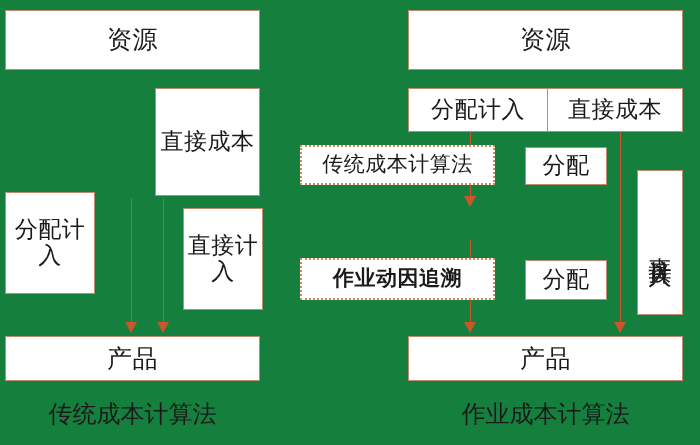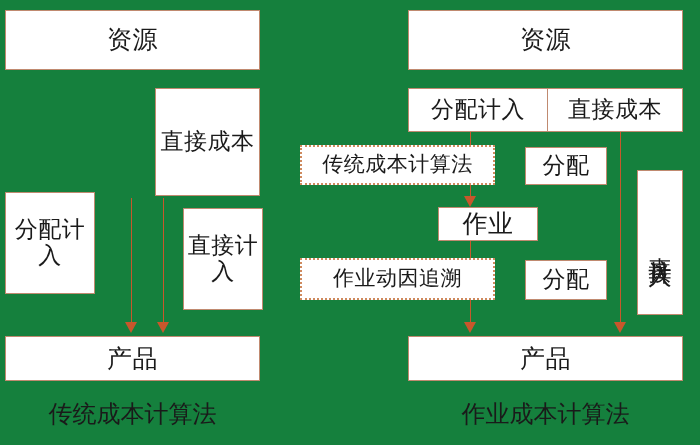--- a/index.html
+++ b/index.html
@@ -103,23 +103,22 @@
   <div class="box fs-med" style="left:408px; top:88px; width:140px; height:44px;">分配计入</div>
 
   <div class="box fs-med" style="left:547px; top:88px; width:136px; height:44px;">直接成本</div>
 
   <div class="box dotted fs-small" style="left:300px; top:145px; width:195px; height:40px;">传统成本计算法</div>
 
   <div class="box fs-med" style="left:525px; top:147px; width:82px; height:38px;">分配</div>
 
   <div class="box vertical fs-med" style="left:637px; top:170px; width:46px; height:145px;">直接计入</div>
 
-  <div class="box fs-big" style="left:438px; top:207px; width:100px; height:34px;">作业</div>
 
-  <div class="box dotted fs-small" style="left:300px; top:258px; width:195px; height:42px;">作业动因追溯</div>
+  <div class="box dotted fs-small" style="left:300px; top:258px; width:195px; height:42px;font-weight:bold;">作业动因追溯</div>
 
   <div class="box fs-med" style="left:525px; top:260px; width:82px; height:40px;">分配</div>
 
   <div class="box fs-big" style="left:408px; top:336px; width:275px; height:45px;">产品</div>
 
   <div class="caption fs-cap" style="left:408px; top:398px; width:275px;">作业成本计算法</div>
 
 </div>
 
 </body></html>

